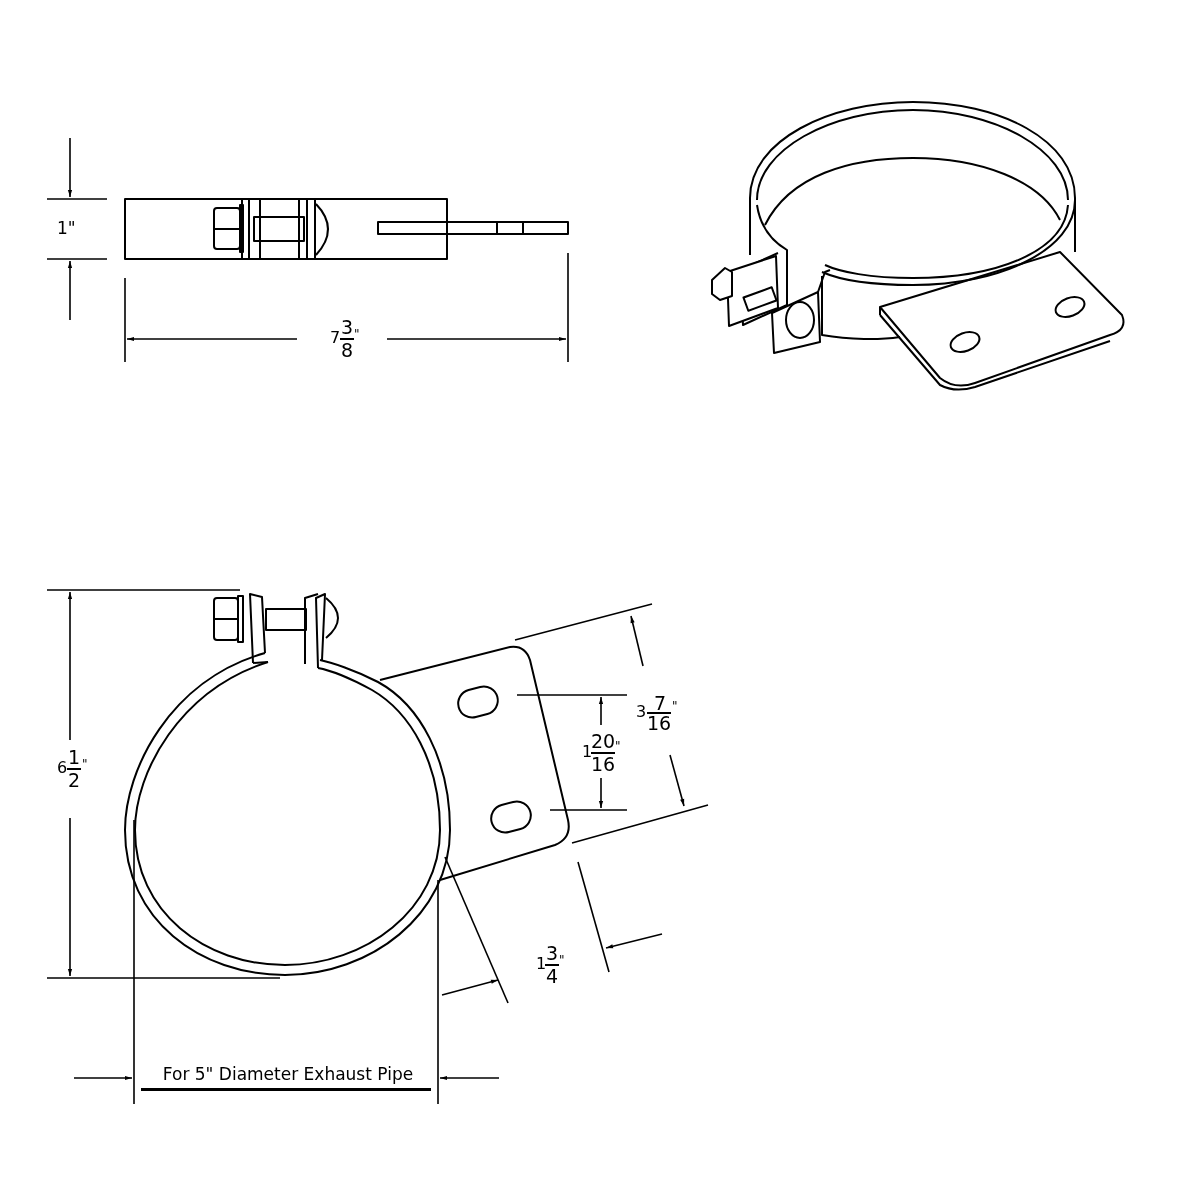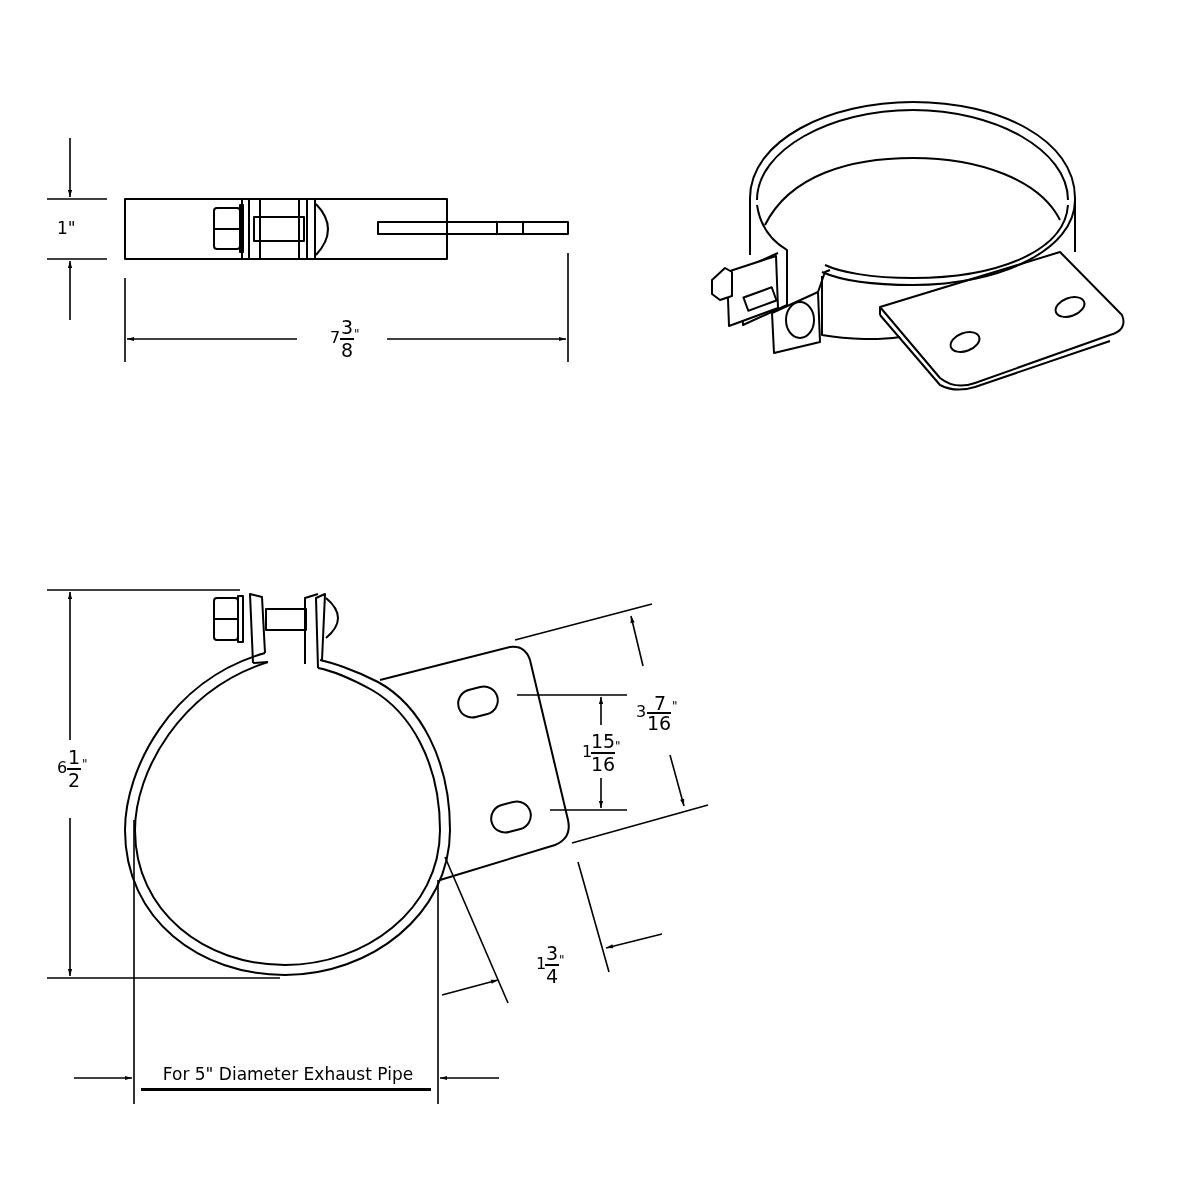--- a/index.html
+++ b/index.html
@@ -158,21 +158,21 @@
 <div class="frac" style="left:636px;top:694px;width:50px;height:44px;">
   <span class="whole" style="left:0;top:10px;">3</span>
   <span class="num" style="left:12px;top:0;width:24px;">7</span>
   <span class="bar" style="left:11px;top:18px;width:24px;"></span>
   <span class="den" style="left:11px;top:20px;width:24px;">16</span>
   <span class="in" style="left:36px;top:6px;">"</span>
 </div>
 
 <div class="frac" style="left:582px;top:732px;width:50px;height:44px;">
   <span class="whole" style="left:0;top:12px;">1</span>
-  <span class="num" style="left:9px;top:0;width:24px;">15</span>
+  <span class="num" style="left:9px;top:0;width:24px;">20</span>
   <span class="bar" style="left:9px;top:20px;width:24px;"></span>
   <span class="den" style="left:9px;top:23px;width:24px;">16</span>
   <span class="in" style="left:33px;top:8px;">"</span>
 </div>
 
 <div class="frac" style="left:536px;top:944px;width:40px;height:44px;">
   <span class="whole" style="left:0;top:12px;">1</span>
   <span class="num" style="left:9px;top:0;width:14px;">3</span>
   <span class="bar" style="left:9px;top:20px;width:14px;"></span>
   <span class="den" style="left:9px;top:23px;width:14px;">4</span>

